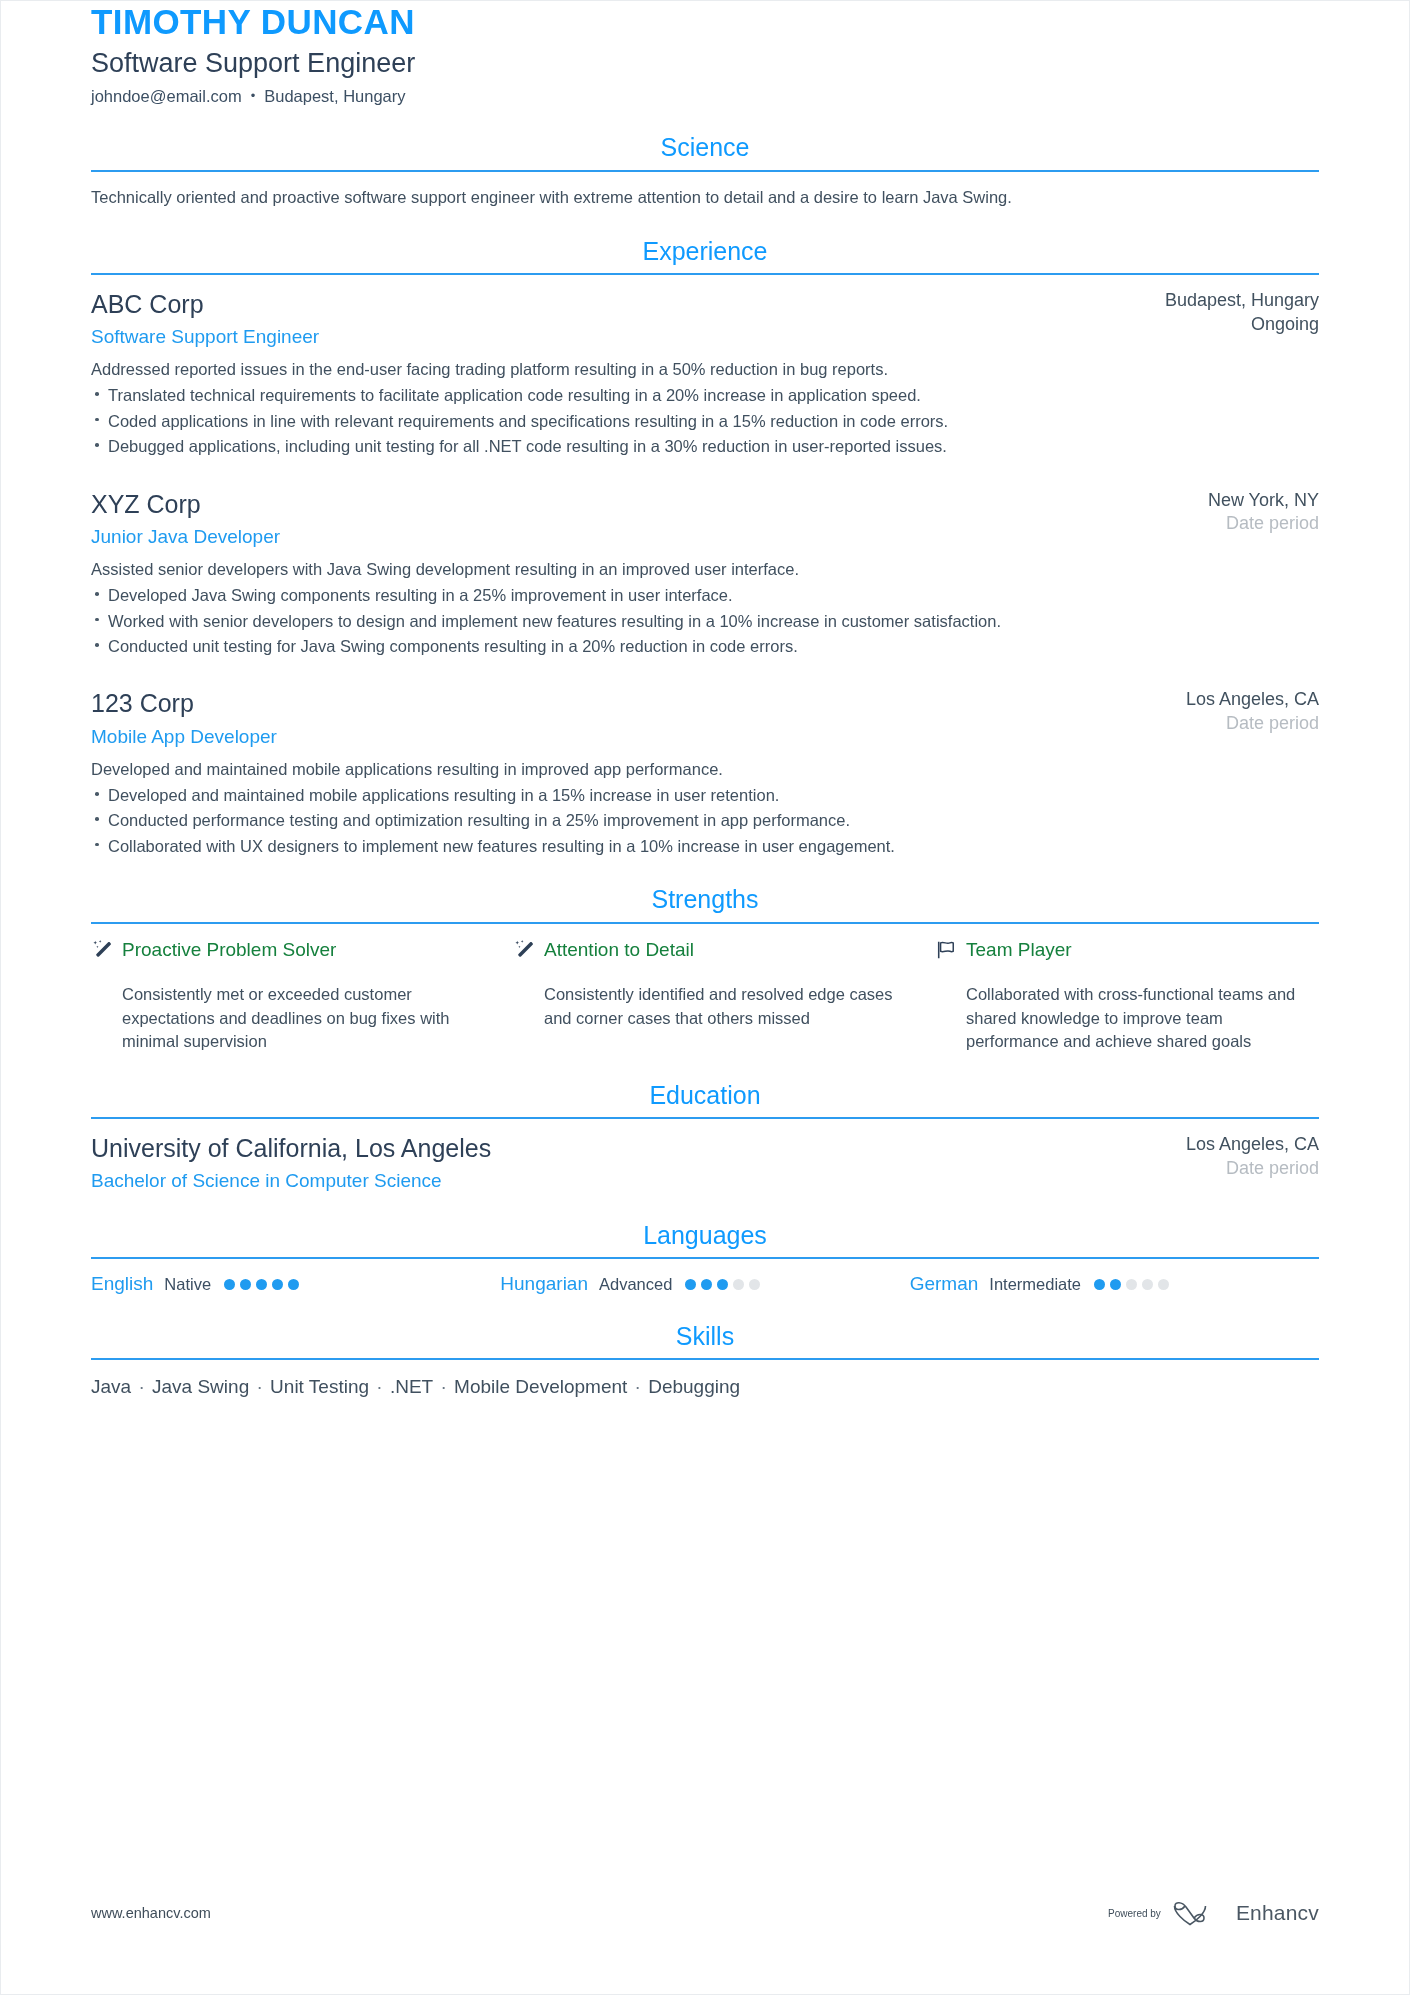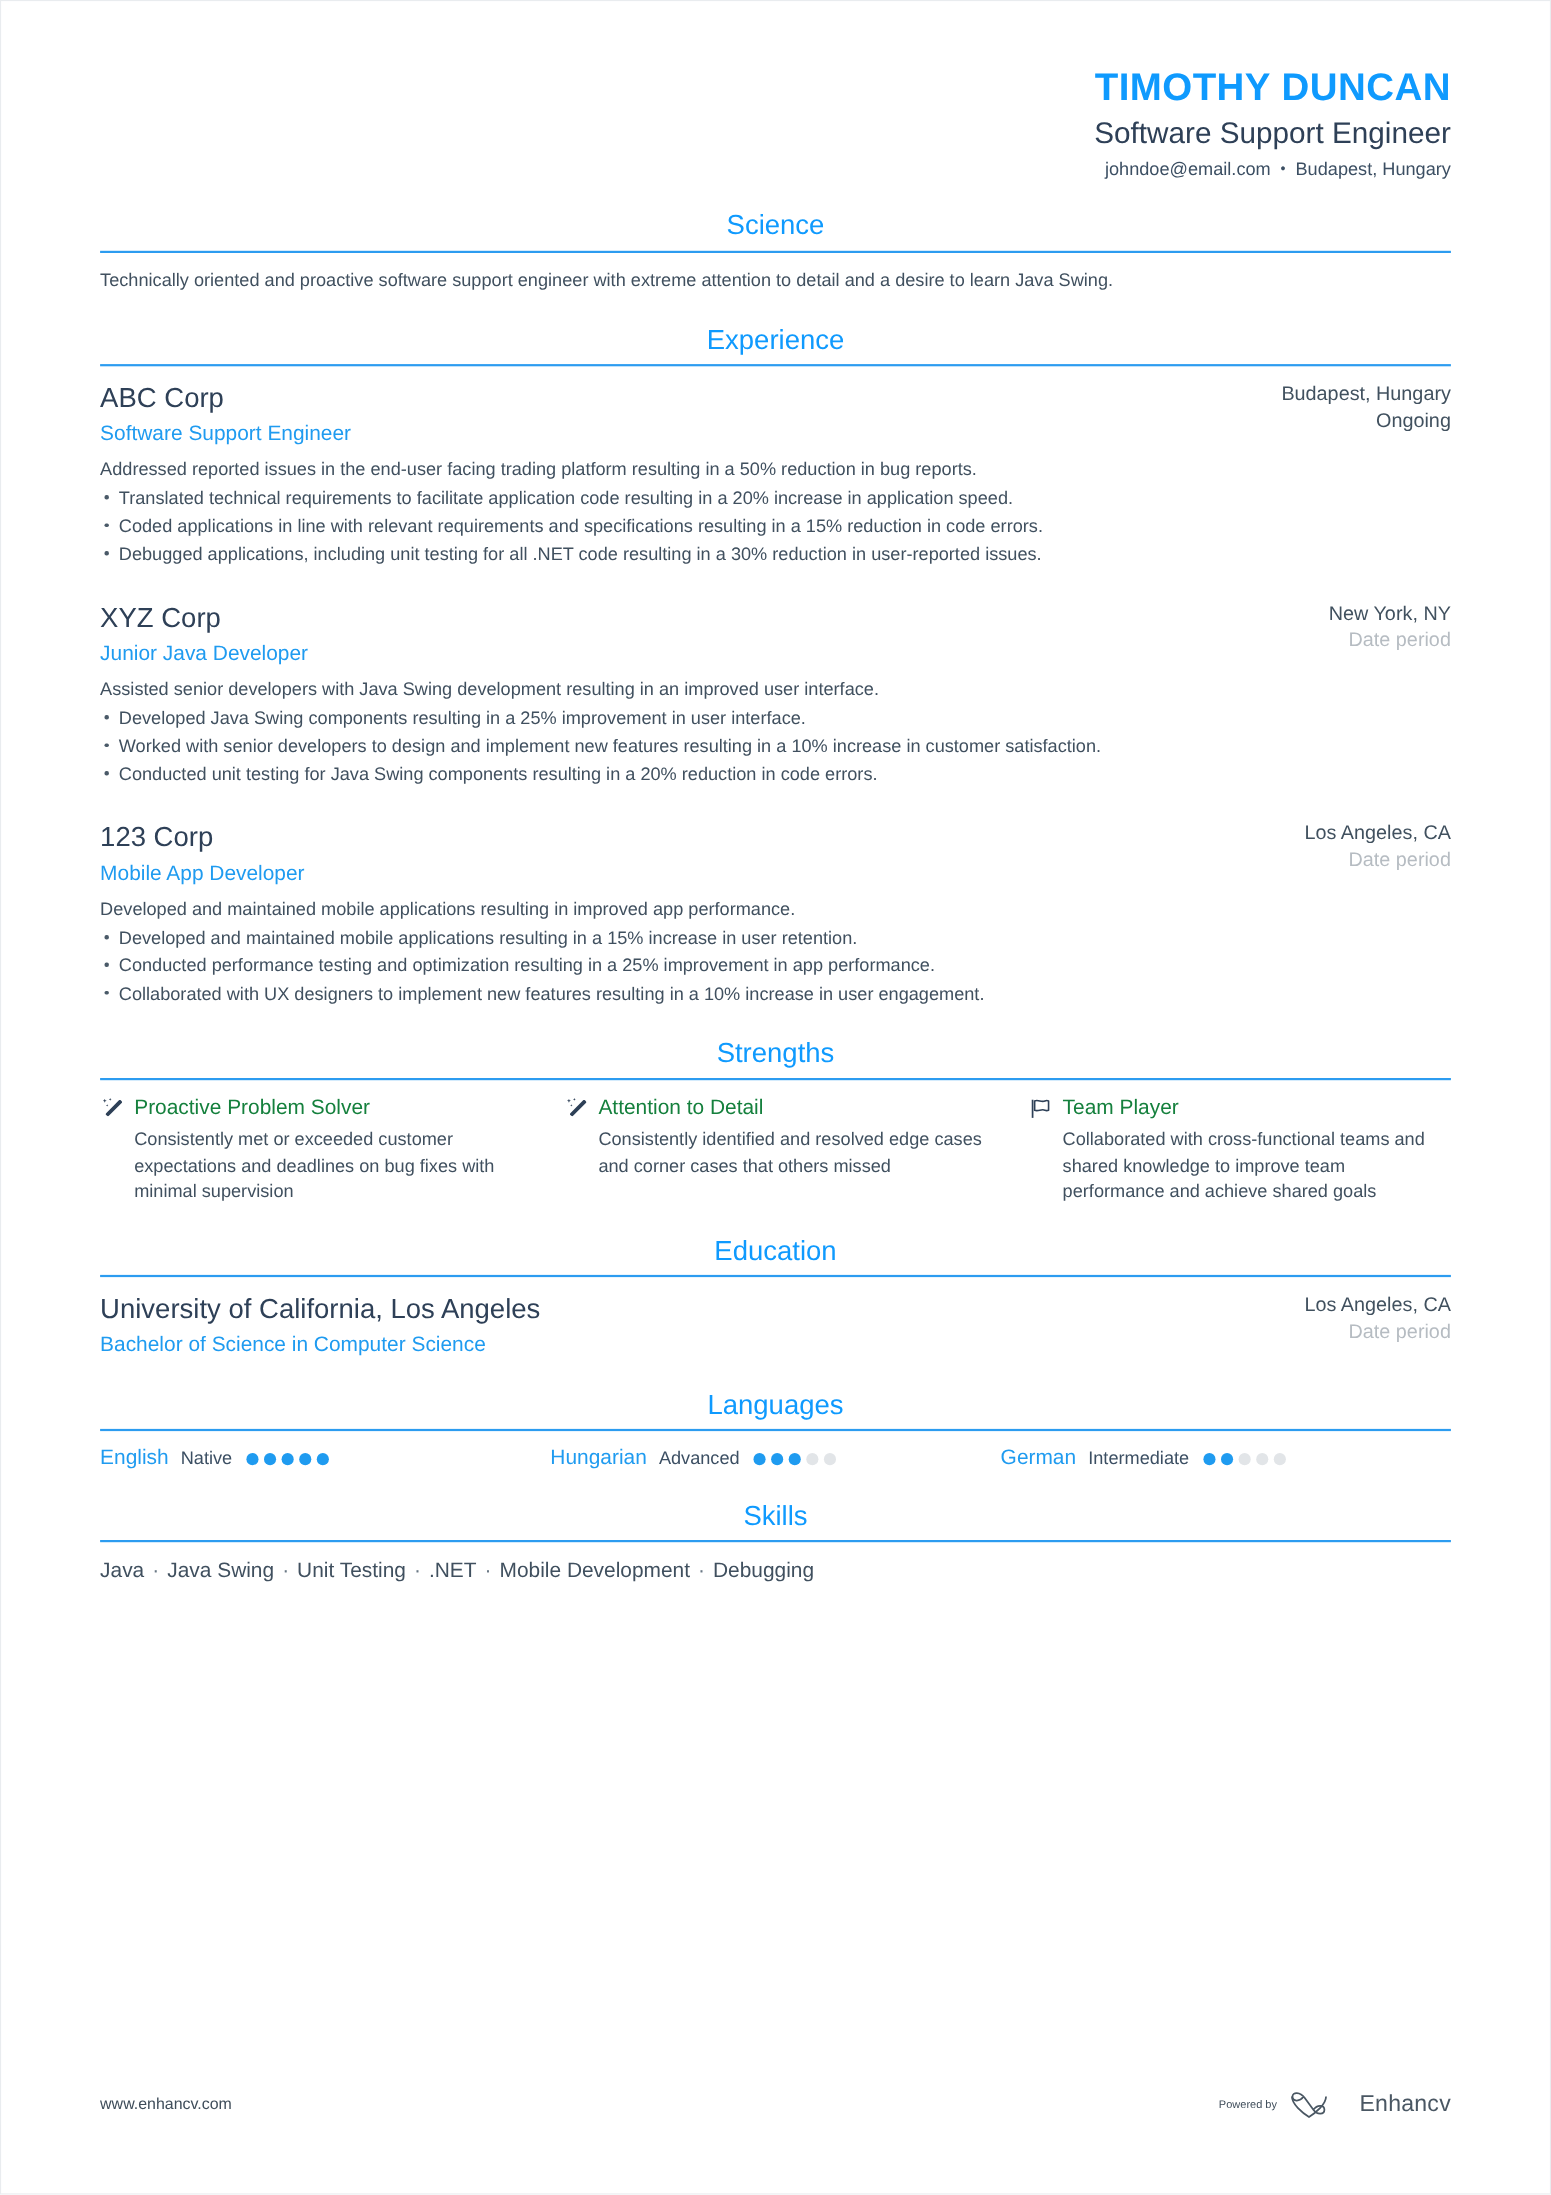--- a/index.html
+++ b/index.html
@@ -13,21 +13,21 @@
   .page {
     position:relative;
     width:1410px; height:1995px;
     box-sizing:border-box;
     padding:0 90px;
     border:1px solid #e9ecef;
     background:#fff;
   }
 
   
-  .hdr { padding-top:58px; text-align:right; }
+  .hdr { text-align:left; }
   .hdr-name {
     font-size:35px; font-weight:bold; letter-spacing:.4px;
     color:#0f9afe; line-height:1.18;
   }
   .hdr-role {
     font-size:27px; color:#2e4057; font-weight:400;
     line-height:1.3; margin-top:4px;
   }
   .hdr-contact {
     margin-top:6px; font-size:16.5px; color:#3c4f63; font-weight:400;
@@ -79,21 +79,21 @@
 
   
   .strengths { display:flex; gap:0; }
   .strength { flex:1 1 0; padding-right:38px; box-sizing:border-box; }
   .strength:last-child { padding-right:0; }
   .str-head { display:flex; align-items:center; gap:9px; }
   .str-icon { flex:0 0 auto; width:22px; height:22px; display:block; }
   .str-title { font-size:19px; color:#15803d; line-height:1.3; }
   .str-desc {
     font-size:16.5px; color:#40505f; line-height:1.42;
-    margin-top:5px; padding-left:31px;
+    margin-top:21px; padding-left:31px;
   }
 
   
   .langs { display:flex; }
   .lang { flex:1 1 0; display:flex; align-items:center; }
   .lang-name { font-size:19px; color:#1f9bf0; margin-right:11px; }
   .lang-level { font-size:16.5px; color:#3c4f63; margin-right:13px; }
   .dots { display:flex; align-items:center; gap:5px; }
   .dot { width:11px; height:11px; border-radius:50%; background:#e2e5e8; }
   .dot.on { background:#1f9bf0; }

